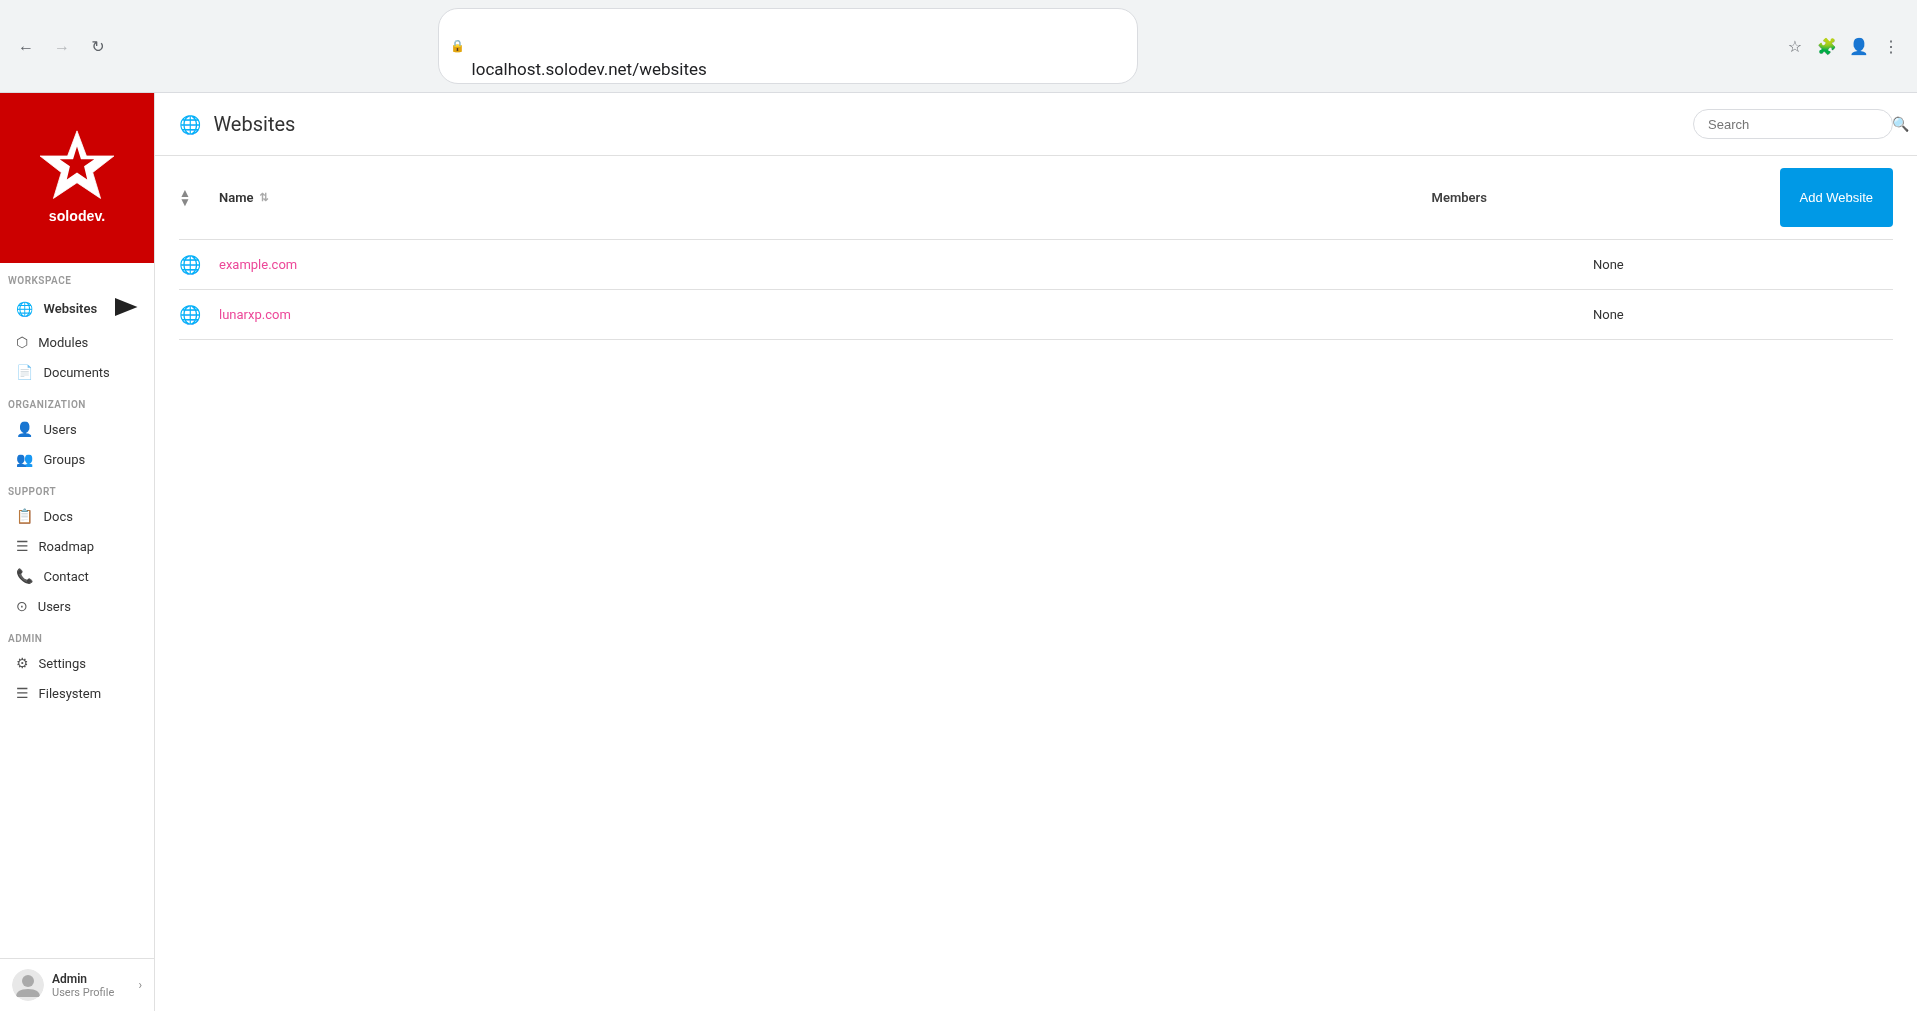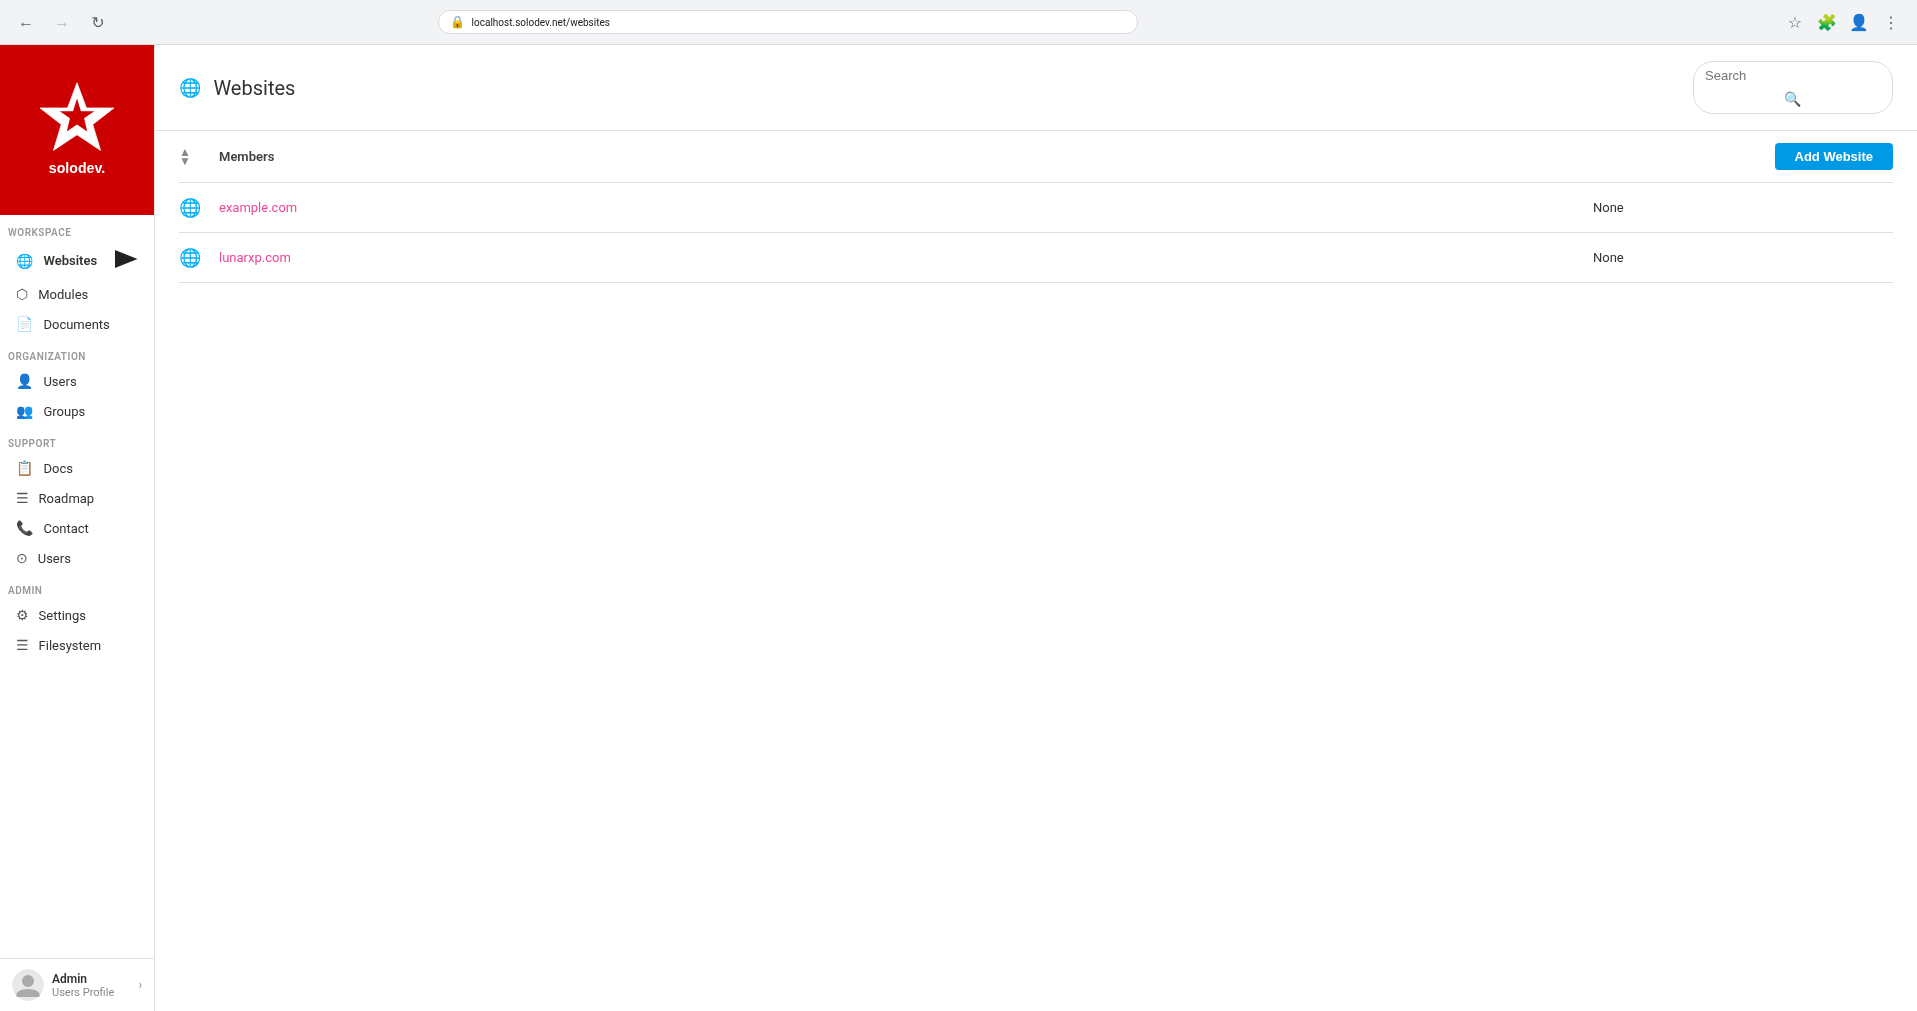--- a/index.html
+++ b/index.html
@@ -4,21 +4,21 @@
   <style>
     * { box-sizing: border-box; margin: 0; padding: 0; }
     body { font-family: -apple-system, BlinkMacSystemFont, 'Segoe UI', Roboto, sans-serif; font-size: 14px; color: #333; display: flex; flex-direction: column; height: 100vh; overflow: hidden; }
 
     
     .browser-chrome { background: #f1f3f4; border-bottom: 1px solid #dadce0; padding: 8px 12px; display: flex; align-items: center; gap: 8px; min-height: 40px; }
     .browser-nav-btn { background: none; border: none; cursor: pointer; color: #5f6368; font-size: 16px; padding: 4px; border-radius: 50%; width: 28px; height: 28px; display: flex; align-items: center; justify-content: center; }
     .browser-nav-btn.disabled { opacity: 0.4; cursor: default; }
     .address-bar { flex: 1; background: white; border: 1px solid #dadce0; border-radius: 20px; padding: 4px 12px; display: flex; align-items: center; gap: 6px; max-width: 700px; margin: 0 auto; }
     .address-bar-lock { color: #5f6368; font-size: 12px; }
-    .address-bar-url { flex: 1; font-size: 10px; color: #202124; }
+    .address-bar-url { flex: 1; font-size: 17px; color: #202124; margin-top: 46px; }
     .browser-actions { margin-left: auto; display: flex; align-items: center; gap: 4px; }
     .browser-action-btn { background: none; border: none; cursor: pointer; color: #5f6368; font-size: 16px; padding: 4px; border-radius: 50%; width: 28px; height: 28px; display: flex; align-items: center; justify-content: center; }
 
     
     .app-container { display: flex; flex: 1; overflow: hidden; }
 
     
     .sidebar { width: 155px; background: white; border-right: 1px solid #e0e0e0; display: flex; flex-direction: column; overflow-y: auto; flex-shrink: 0; }
     .sidebar-logo { background: #cc0000; padding: 4px; display: flex; align-items: center; justify-content: center; min-height: 170px; }
     .sidebar-logo svg { width: 110px; height: 110px; }
@@ -32,34 +32,34 @@
     .sidebar-footer-info { flex: 1; }
     .sidebar-footer-name { font-size: 12px; font-weight: 600; }
     .sidebar-footer-sub { font-size: 11px; color: #888; }
     .sidebar-footer-chevron { color: #888; font-size: 12px; }
 
     
     .main-content { flex: 1; display: flex; flex-direction: column; overflow: hidden; background: white; }
     .main-header { display: flex; align-items: center; padding: 16px 24px; border-bottom: 1px solid #e0e0e0; gap: 12px; }
     .main-header-icon { color: #555; font-size: 18px; }
     .main-header-title { font-size: 20px; font-weight: 400; color: #333; flex: 1; }
-    .search-box { display: flex; align-items: center; border: 1px solid #dadce0; border-radius: 20px; padding: 6px 14px; gap: 8px; width: 200px; flex-direction: column; }
+    .search-box { display: flex; align-items: center; border: 1px solid #dadce0; border-radius: 20px; padding: 6px 14px; gap: 8px; width: 200px; }
     .search-input { border: none; outline: none; font-size: 13px; flex: 1; color: #555; background: transparent; }
     .search-icon { color: #888; font-size: 14px; cursor: pointer; }
 
     .main-body { flex: 1; overflow-y: auto; padding: 0 24px; }
 
     
     .table-header-row { display: flex; align-items: center; padding: 12px 0; border-bottom: 1px solid #e0e0e0; }
     .table-header-sort { width: 40px; display: flex; align-items: center; }
     .sort-icon { color: #888; font-size: 12px; display: flex; flex-direction: column; line-height: 0.7; }
     .col-name { flex: 1; font-weight: 600; font-size: 13px; color: #333; display: flex; align-items: center; gap: 6px; }
     .col-members { width: 300px; font-weight: 600; font-size: 13px; color: #404040; }
     .col-action { margin-left: auto; }
-    .add-website-btn { background: #0099e6; color: white; border: none; border-radius: 4px; padding: 6px 20px; font-size: 13px; cursor: pointer; font-weight: 700; white-space: nowrap; }
+    .add-website-btn { background: #0099e6; color: white; border: none; border-radius: 4px; padding: 22px 20px; font-size: 13px; cursor: pointer; font-weight: 400; white-space: nowrap; margin-left: 48px; }
 
     .table-row { display: flex; align-items: center; padding: 14px 0; border-bottom: 1px solid #e0e0e0; }
     .table-row-icon { width: 40px; display: flex; align-items: center; }
     .table-row-globe { font-size: 18px; color: #555; }
     .table-row-name { flex: 1; font-size: 13px; color: #ec4899; }
     .table-row-members { width: 300px; font-size: 13px; color: #333; }
 
     
     .active-arrow { display: inline-block; margin-left: 8px; }
     .active-arrow svg { width: 30px; height: 20px; }
@@ -193,20 +193,24 @@
 
     <div class="main-body">
 
       <div class="table-header-row">
         <div class="table-header-sort">
           <div class="sort-icon">
             <span>▲</span>
             <span>▼</span>
           </div>
         </div>
+        <div class="col-name">
+          <span>Name</span>
+          <span style="color:#aaa; font-size:11px;">⇅</span>
+        </div>
         <div class="col-members">Members</div>
         <div class="col-action">
           <button class="add-website-btn">Add Website</button>
         </div>
       </div>
 
       <div class="table-row">
         <div class="table-row-icon">
           <span class="table-row-globe">🌐</span>
         </div>

